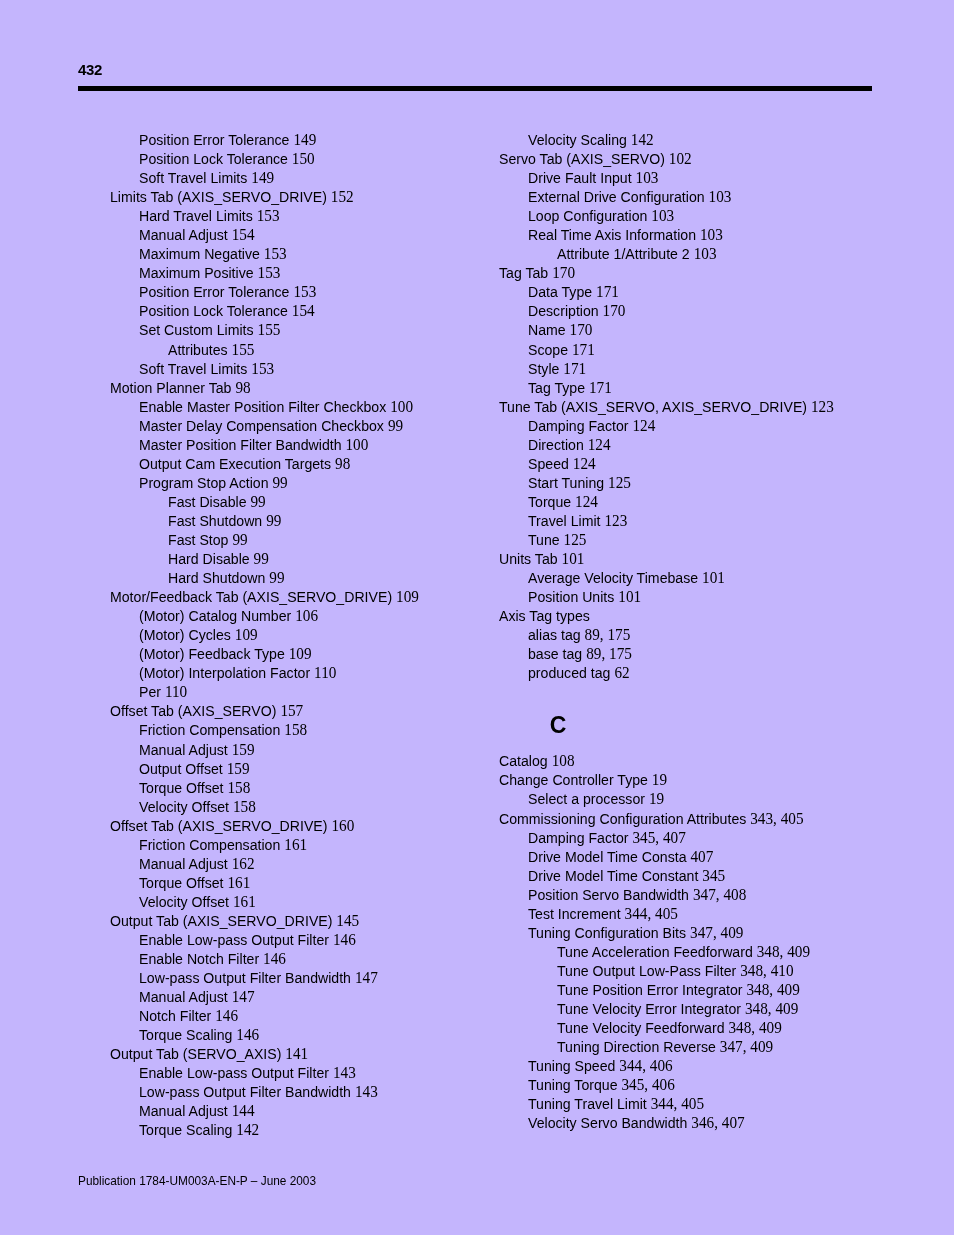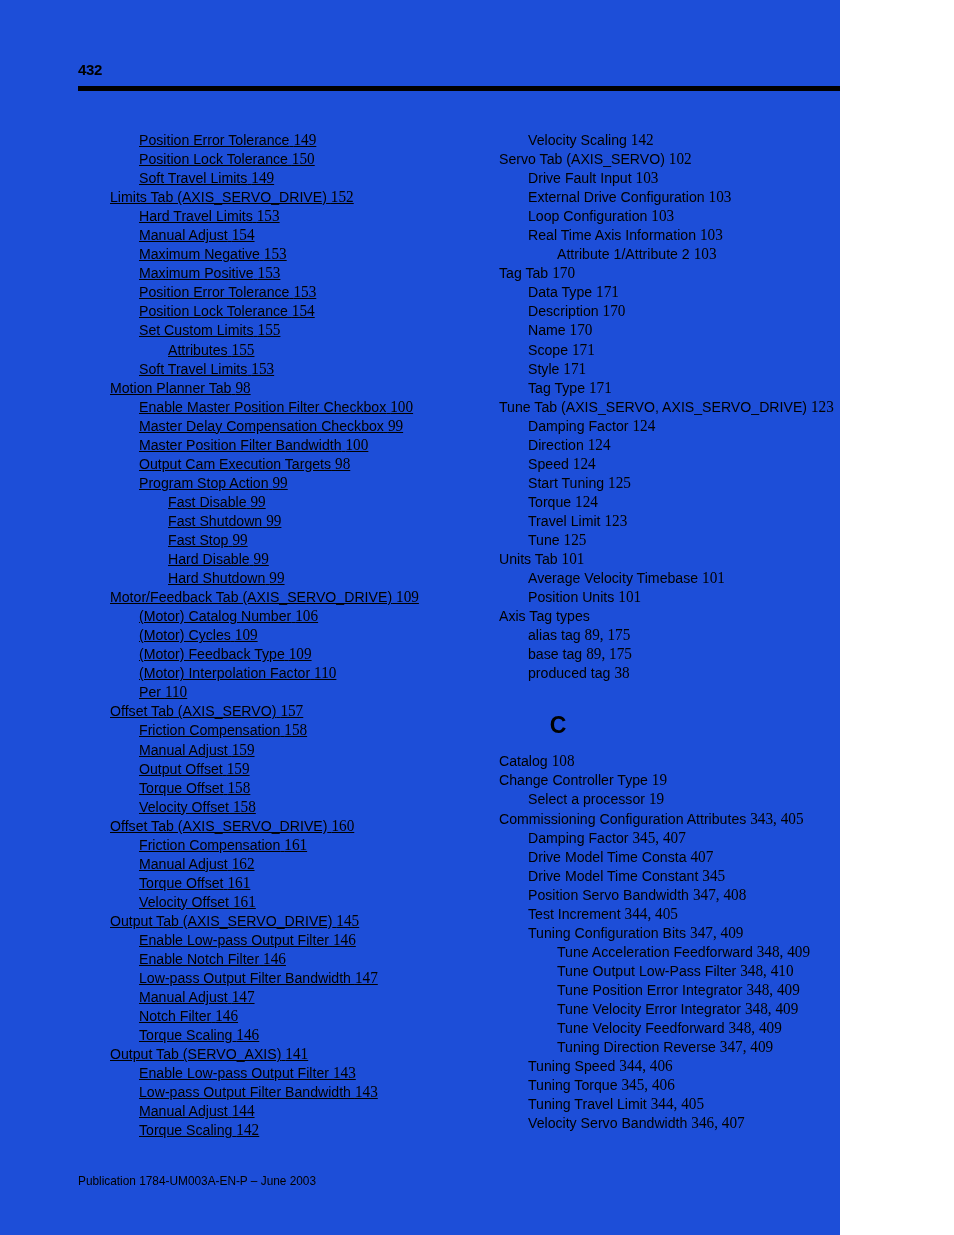--- a/index.html
+++ b/index.html
@@ -3,23 +3,23 @@
 <meta charset="utf-8">
 <title>Index Page 432</title>
 <style>
   html, body {
     margin: 0;
     padding: 0;
     background: #ffffff;
   }
   .page {
     position: relative;
-    width: 840px;
+    width: 954px;
     height: 1235px;
-    background: #1d4ed8;
+    background: #c4b5fd;
     overflow: hidden;
     font-family: "Liberation Sans", sans-serif;
     color: #000000;
   }
 
   
   .page-number {
     position: absolute;
     left: 78px;
     top: 61px;
@@ -42,21 +42,21 @@
   .columns {
     position: absolute;
     left: 0;
     top: 130px;
     width: 954px;
   }
   .col {
     position: absolute;
     top: 0;
   }
-  .col-left  { left: 110px; width: 360px; text-decoration: underline; }
+  .col-left  { left: 110px; width: 360px; }
   .col-right { left: 499px; width: 420px; }
 
   
   .entry {
     display: block;
     font-family: "Liberation Sans", sans-serif;
     font-size: 15.2px;
     line-height: 19.05px;
     white-space: nowrap;
     color: #000;
@@ -187,21 +187,21 @@
         <div class="entry lvl1"><span>Start Tuning</span> <span class="pg">125</span></div>
         <div class="entry lvl1"><span>Torque</span> <span class="pg">124</span></div>
         <div class="entry lvl1"><span>Travel Limit</span> <span class="pg">123</span></div>
         <div class="entry lvl1"><span>Tune</span> <span class="pg">125</span></div>
         <div class="entry lvl0"><span>Units Tab</span> <span class="pg">101</span></div>
         <div class="entry lvl1"><span>Average Velocity Timebase</span> <span class="pg">101</span></div>
         <div class="entry lvl1"><span>Position Units</span> <span class="pg">101</span></div>
         <div class="entry lvl0"><span>Axis Tag types</span></div>
         <div class="entry lvl1"><span>alias tag</span> <span class="pg">89, 175</span></div>
         <div class="entry lvl1"><span>base tag</span> <span class="pg">89, 175</span></div>
-        <div class="entry lvl1"><span>produced tag</span> <span class="pg">38</span></div>
+        <div class="entry lvl1"><span>produced tag</span> <span class="pg">62</span></div>
         <div class="section-gap-top"></div>
         <div class="section-letter">C</div>
         <div class="section-gap-bottom"></div>
         <div class="entry lvl0"><span>Catalog</span> <span class="pg">108</span></div>
         <div class="entry lvl0"><span>Change Controller Type</span> <span class="pg">19</span></div>
         <div class="entry lvl1"><span>Select a processor</span> <span class="pg">19</span></div>
         <div class="entry lvl0"><span>Commissioning Configuration Attributes</span> <span class="pg">343, 405</span></div>
         <div class="entry lvl1"><span>Damping Factor</span> <span class="pg">345, 407</span></div>
         <div class="entry lvl1"><span>Drive Model Time Consta</span> <span class="pg">407</span></div>
         <div class="entry lvl1"><span>Drive Model Time Constant</span> <span class="pg">345</span></div>

